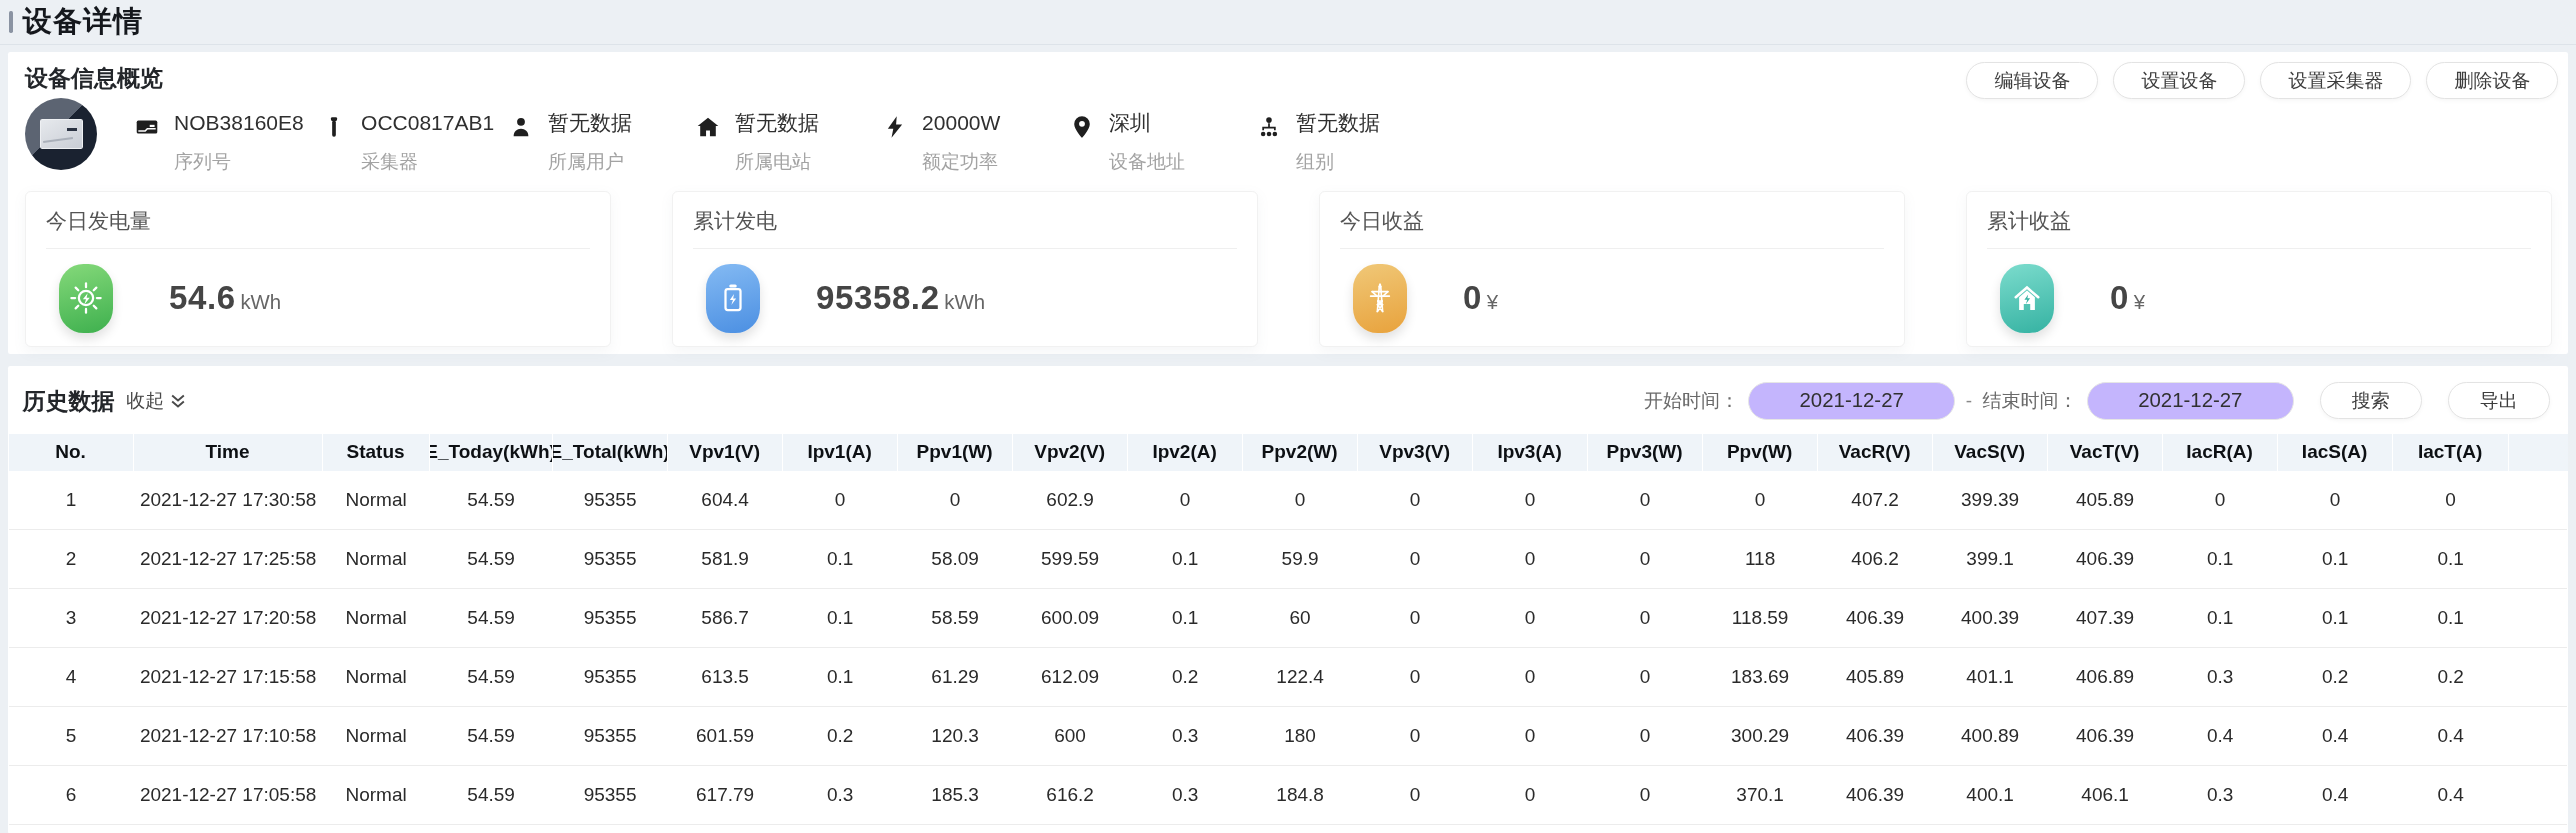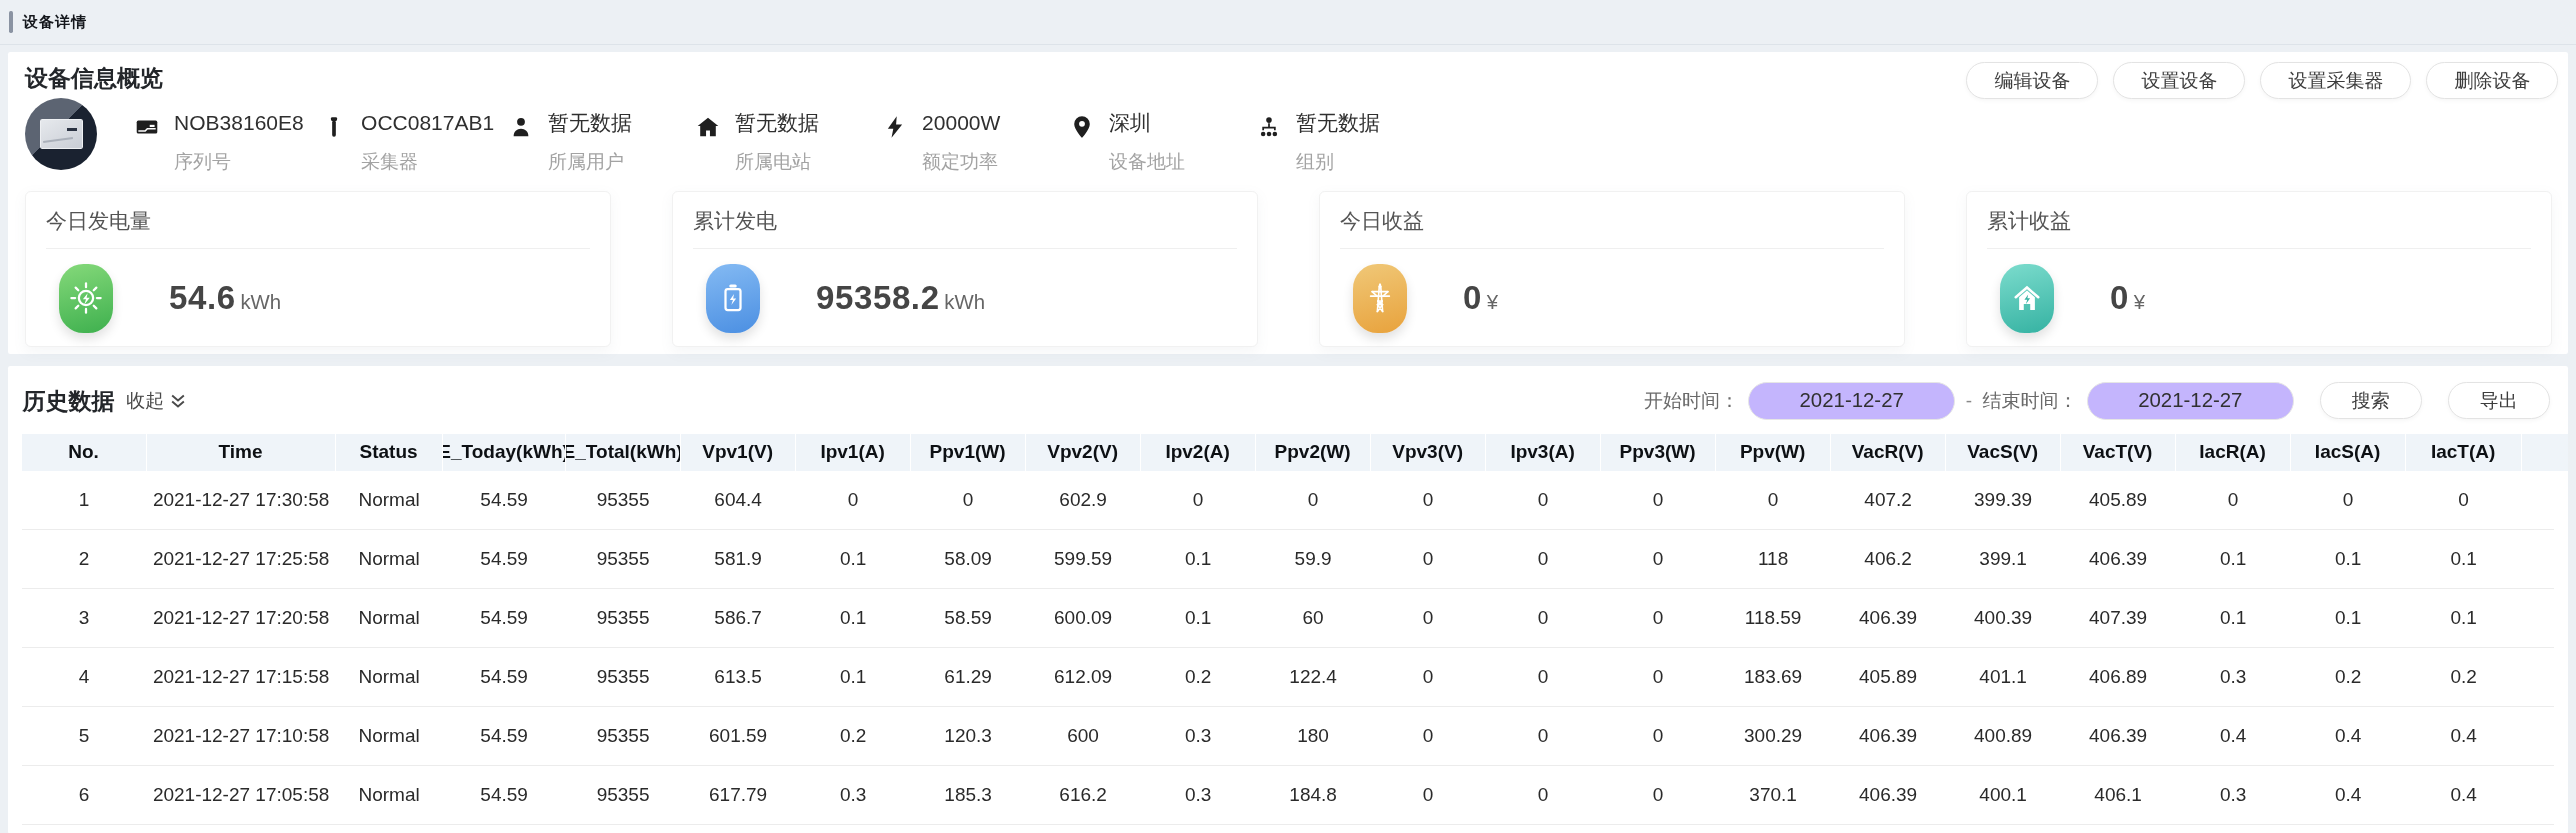--- a/index.html
+++ b/index.html
@@ -3,21 +3,21 @@
 <meta charset="utf-8">
 <style>
   * { margin:0; padding:0; box-sizing:border-box; }
   html,body { width:2576px; height:834px; overflow:hidden;
     font-family:"Liberation Sans","DejaVu Sans",sans-serif; background:#ecf0f4; }
 
   
   .topbar { height:45px; display:flex; align-items:center; padding-left:9.3px;
             border-bottom:1.2px solid #dde3e9; }
   .title-mark { width:4.1px; height:22px; background:#8a93a2; border-radius:1.7px; margin-right:9.3px; }
-  .page-title { font-size:15px; font-weight:bold; color:#15181d; letter-spacing:1.2px; }
+  .page-title { font-size:29px; font-weight:bold; color:#15181d; letter-spacing:1.2px; }
 
   
   .panel { background:#fff; margin:0 7.6px; border-radius:2.3px; position:relative; }
   .panel-overview { margin-top:7px; height:302px; padding:13px 16.3px 0 17.5px; }
   .panel-history  { margin-top:11.6px; height:468px; padding:16.3px 0 0 0; }
 
   .section-title { font-size:23px; font-weight:bold; color:#23262a; line-height:26px; }
 
   
   .actions { position:absolute; top:10px; right:10px; display:flex; gap:15px; }
@@ -65,21 +65,21 @@
   .collapse svg { width:20px; height:20px; margin-left:3.5px; }
   .filters { margin-left:auto; display:flex; align-items:center; }
   .filter-label { font-size:19px; color:#6a6a6a; white-space:nowrap; }
   .date-input { width:207px; height:38px; background:#c4b5fd; border:1.2px solid #e6e6e6;
                 border-radius:20px; display:flex; align-items:center; justify-content:center;
                 font-size:20.4px; color:#303030; margin-left:9.3px; cursor:pointer; }
   .range-dash { font-size:19px; color:#888; margin:0 10.5px; }
   .filters .filter-btn { margin-left:26px; width:102px; padding:0; }
 
   
-  .table-wrap { margin-top:14px; padding:0 14px; overflow:hidden; }
+  .table-wrap { margin-top:14px; padding:0 1px; overflow:hidden; }
   .t-head { display:flex; height:37px; }
   .t-row  { display:flex; height:59px; border-bottom:1.2px solid #ececec; }
   .t-cell { display:flex; align-items:center; justify-content:center; flex:0 0 auto;
             font-size:19px; color:#2a2a2a; white-space:nowrap; overflow:hidden; }
   .t-head .t-cell { background:#eff4f9; border-right:1.2px solid #fff; font-weight:bold; color:#0d1014; }
   .t-head .t-cell:last-child { border-right:none; }
 </style>
 </head>
 <body>
 

